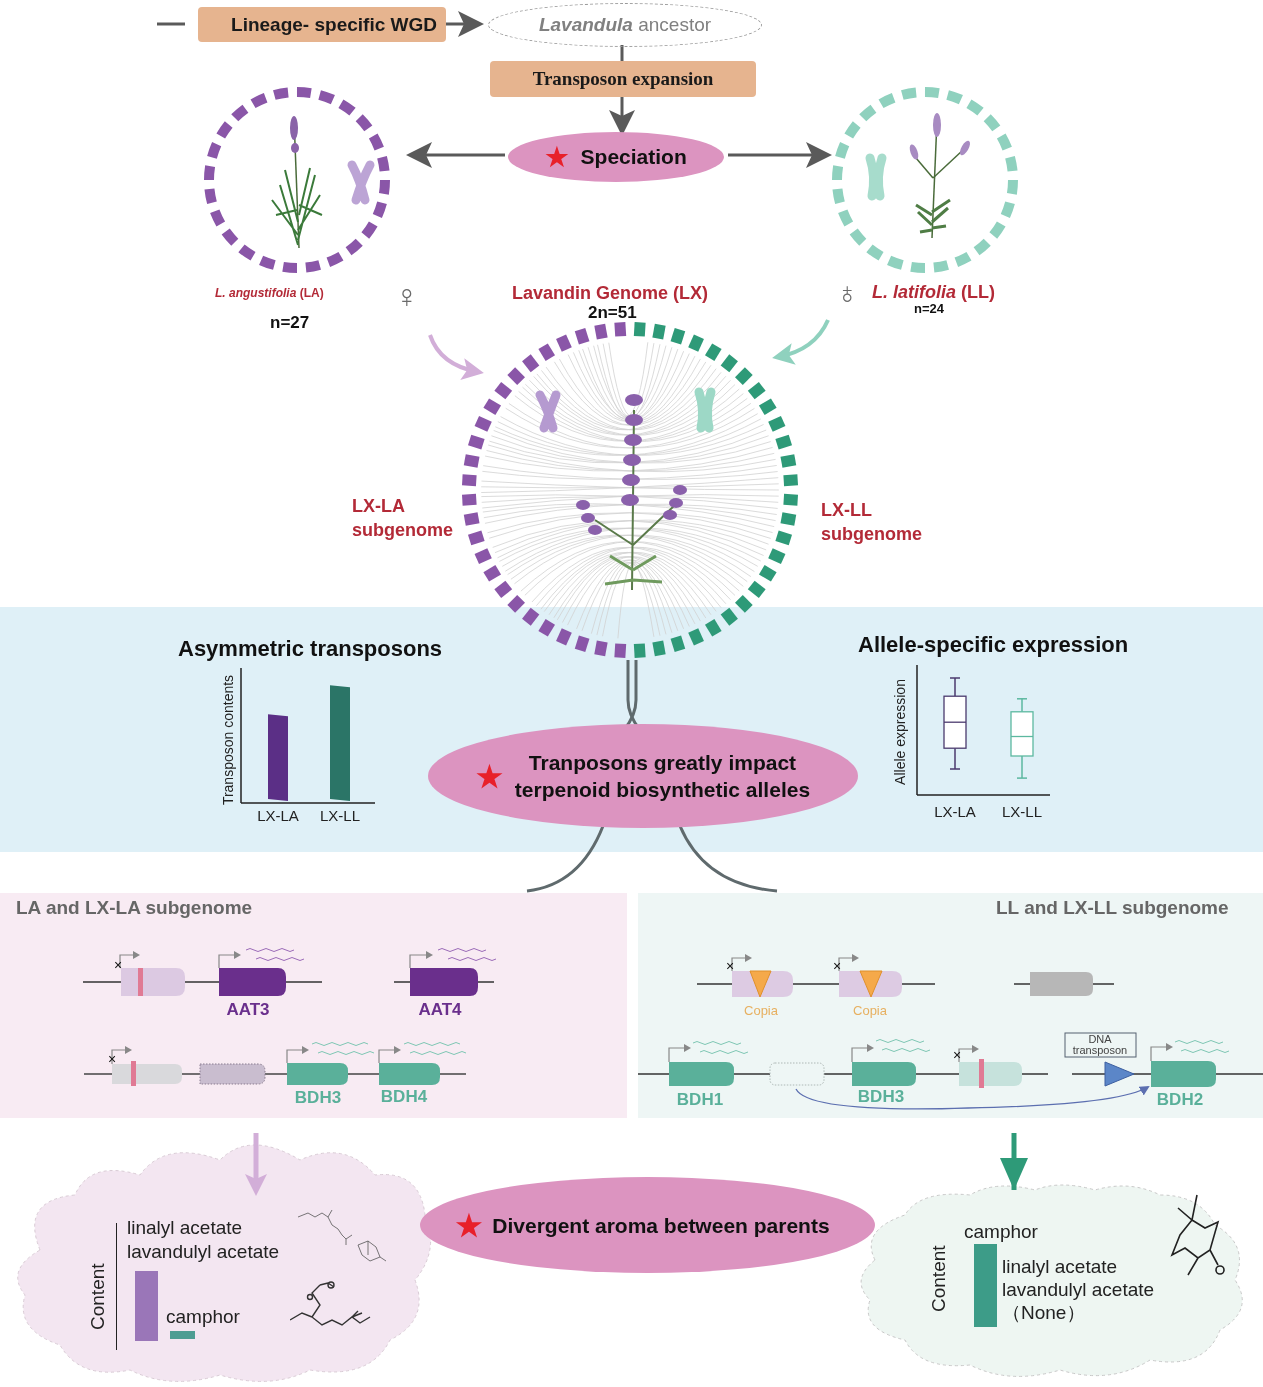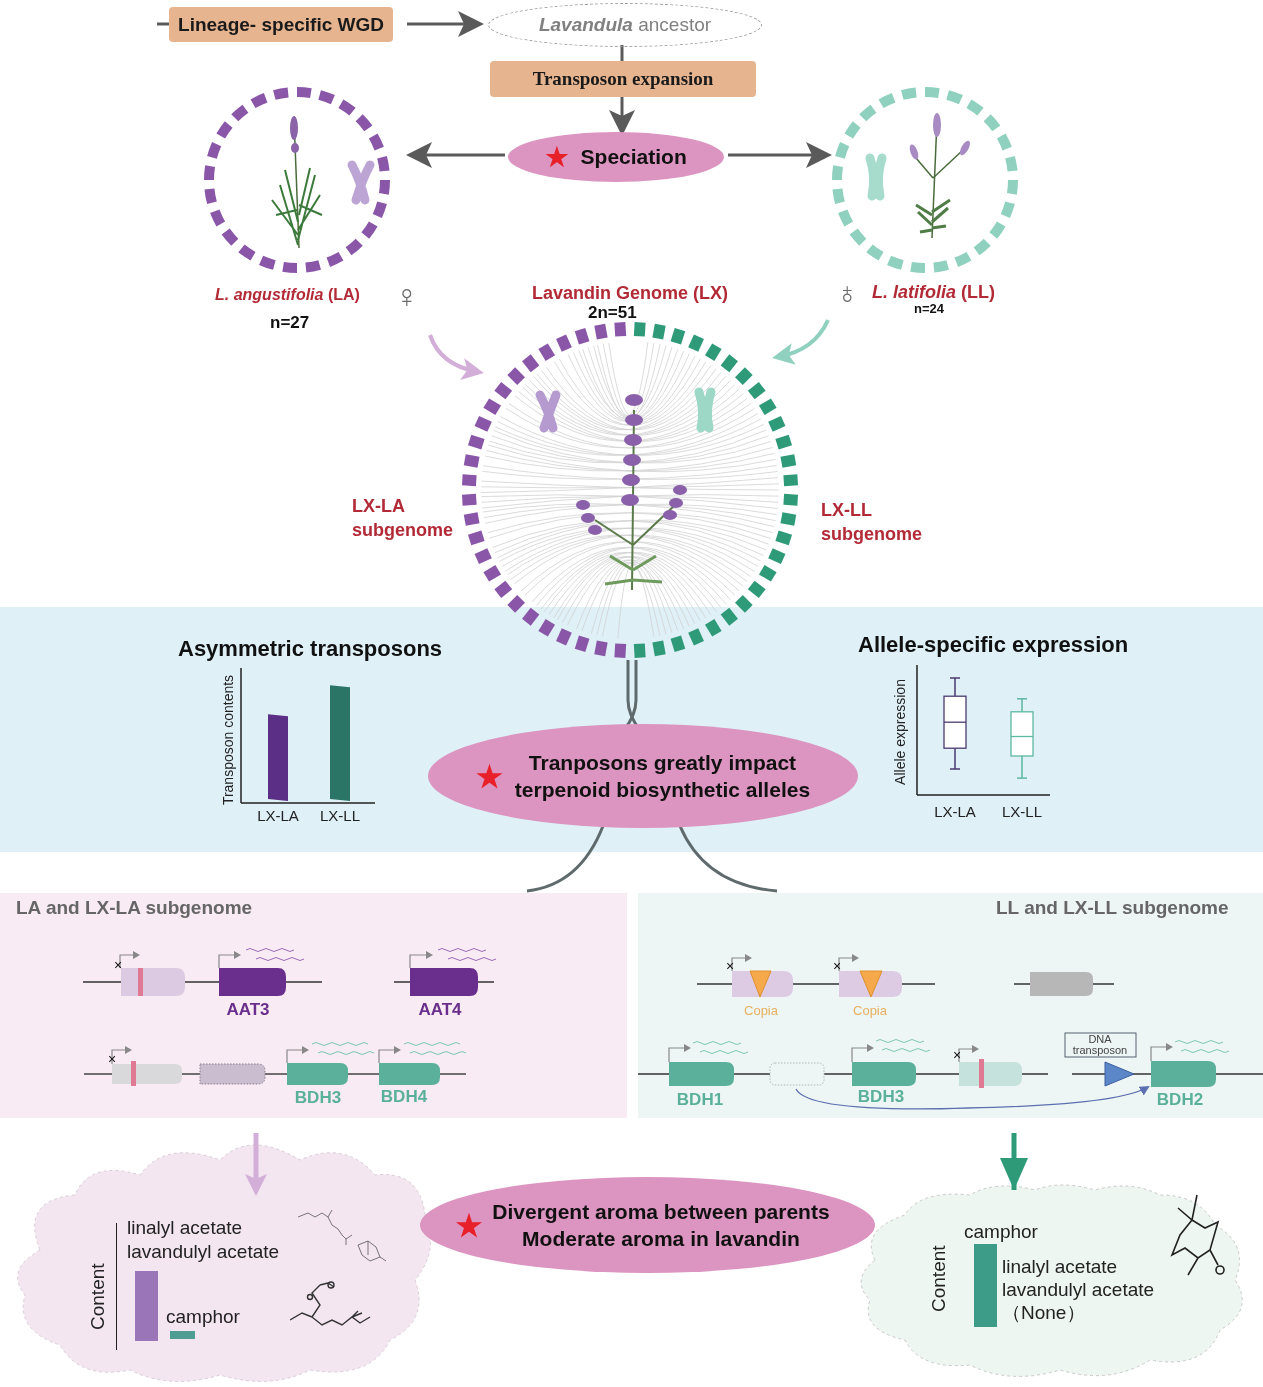--- a/index.html
+++ b/index.html
@@ -234,47 +234,47 @@
   <path d="M680 826 Q705 885 777 891" stroke="#5f6a6d" stroke-width="3" fill="none"></path>
 
   <path d="M40 1250 Q20 1200 75 1195 Q90 1160 140 1175 Q165 1140 220 1160 Q250 1130 300 1160 Q345 1140 375 1175 Q420 1170 425 1215 Q440 1250 415 1280 Q430 1320 390 1340 Q370 1380 310 1370 Q270 1390 220 1375 Q170 1390 130 1370 Q80 1380 60 1345 Q15 1330 25 1295 Q5 1270 40 1250 Z" fill="#f3e6f1" stroke="#d9cbd5" stroke-width="1" stroke-dasharray="3 3"></path>
   <path d="M875 1260 Q860 1230 905 1215 Q920 1190 970 1195 Q995 1180 1035 1190 Q1060 1180 1095 1190 Q1130 1180 1160 1195 Q1200 1195 1215 1225 Q1250 1245 1235 1280 Q1255 1310 1220 1330 Q1205 1370 1150 1360 Q1110 1385 1060 1370 Q1010 1385 970 1365 Q920 1370 905 1340 Q860 1330 870 1300 Q850 1280 875 1260 Z" fill="#eef6f2" stroke="#c8c8c8" stroke-width="1" stroke-dasharray="3 3"></path>
 
   <line x1="256" y1="1133" x2="256" y2="1190" stroke="#d2aed8" stroke-width="5" marker-end="url(#arrLPink)"></line>
   <line x1="1014" y1="1133" x2="1014" y2="1190" stroke="#2e9a78" stroke-width="5"></line>
   <path d="M1000 1158 L1028 1158 L1014 1190 Z" fill="#2e9a78"></path>
 </svg>
 
-<div class="abs box-orange" style="left:169px;top:7px;width:224px;height:35px;">
+<div class="abs box-orange" style="left:198px;top:7px;width:224px;height:35px;padding-left:24px;">
   <span>Lineage- specific WGD</span>
 </div>
 <div class="abs ellipse-dashed" style="left:488px;top:3px;width:272px;height:42px;">
   <span><i>Lavandula</i><span style="font-weight:normal"> ancestor</span></span>
 </div>
 <div class="abs box-orange" style="left:490px;top:61px;width:266px;height:36px;font-family:Liberation Serif, serif;">
   <span>Transposon expansion</span>
 </div>
 <div class="abs ellipse-pink" style="left:508px;top:132px;width:216px;height:50px;font-size:21px;">
   <span style="color:#e8202a;font-size:26px;margin-right:12px;">★</span>
   <span>Speciation</span>
 </div>
 
-<div class="abs red-label" style="left:215px;top:286px;font-size:16px;white-space:nowrap;">
+<div class="abs red-label" style="left:215px;top:286px;font-size:12px;white-space:nowrap;">
   <i>L. angustifolia</i><span style="font-weight:bold"> (LA)</span>
 </div>
 <div class="abs" style="left:395px;top:278px;font-size:32px;color:#6b6b6b;font-weight:bold;">♀</div>
 <div class="abs black-bold" style="left:270px;top:313px;font-size:17px;">n=27</div>
 
 <div class="abs" style="left:836px;top:278px;font-size:30px;color:#6b6b6b;font-weight:bold;transform:rotate(180deg);">♀</div>
 <div class="abs red-label" style="left:872px;top:282px;font-size:18px;white-space:nowrap;">
   <i>L. latifolia</i><span> (LL)</span>
 </div>
 <div class="abs black-bold" style="left:914px;top:301px;font-size:13px;">n=24</div>
 
-<div class="abs red-label" style="left:532px;top:283px;font-size:18px;white-space:nowrap;">Lavandin Genome (LX)</div>
+<div class="abs red-label" style="left:512px;top:283px;font-size:18px;white-space:nowrap;">Lavandin Genome (LX)</div>
 <div class="abs black-bold" style="left:588px;top:303px;font-size:17px;">2n=51</div>
 
 <div class="abs red-label" style="left:352px;top:494px;font-size:18px;line-height:24px;">
   <div>LX-LA</div>
   <div>subgenome</div>
 </div>
 <div class="abs red-label" style="left:821px;top:498px;font-size:18px;line-height:24px;">
   <div>LX-LL</div>
   <div>subgenome</div>
 </div>
@@ -420,21 +420,20 @@
   <path d="M543 158 q4 -3 8 0 t8 0 t8 0 t8 0 t8 0 t8 0" stroke="#7fc7b4" stroke-width="1" fill="none"></path>
   <text x="542" y="212" text-anchor="middle" font-size="17" font-weight="bold" fill="#5ab09a">BDH2</text>
 
   <path d="M158 196 Q170 220 330 215 Q480 212 510 194" stroke="#5c6fb0" stroke-width="1.3" fill="none" marker-end="url(#arrBlue)"></path>
 </svg>
 
 <div class="abs ellipse-pink" style="left:420px;top:1177px;width:455px;height:96px;font-size:21px;line-height:27px;">
   <span style="color:#e8202a;font-size:30px;margin-right:10px;margin-left:-10px;">★</span>
   <div>
     <div>Divergent aroma between parents</div>
-    <div>Moderate aroma in lavandin</div>
   </div>
 </div>
 
 <div class="abs" style="left:87px;top:1330px;transform:rotate(-90deg);transform-origin:left top;font-size:19px;color:#222;">Content</div>
 <div class="abs" style="left:116px;top:1223px;width:1px;height:127px;background:#222;"></div>
 <div class="abs content-text" style="left:127px;top:1216px;line-height:24px;">
   <div>linalyl acetate</div>
   <div>lavandulyl acetate</div>
 </div>
 <div class="abs" id="la-bar-acetate" style="left: 135px; width: 23px; background: rgb(154, 118, 184); height: 69.7px; top: 1271.3px;"></div>

